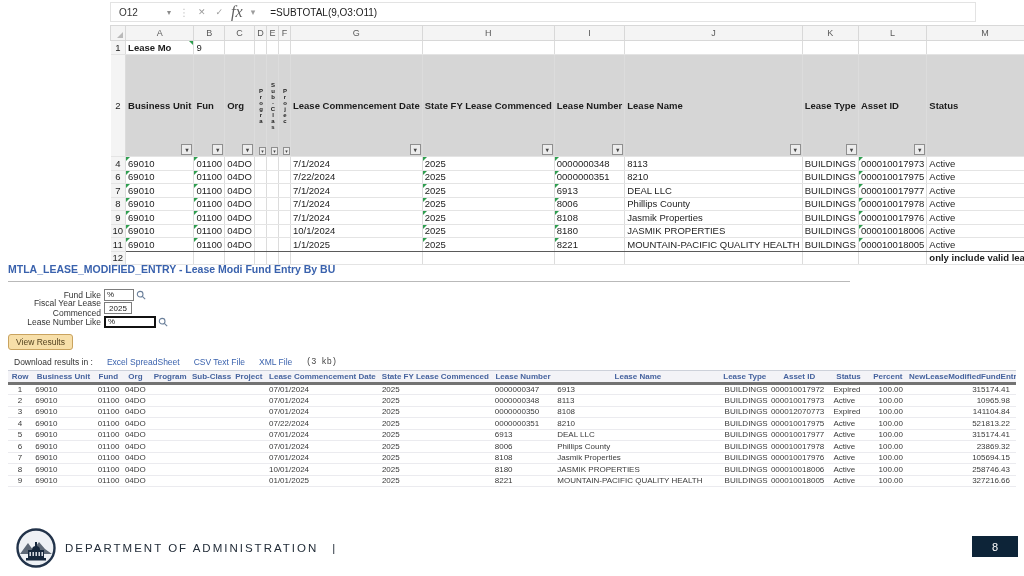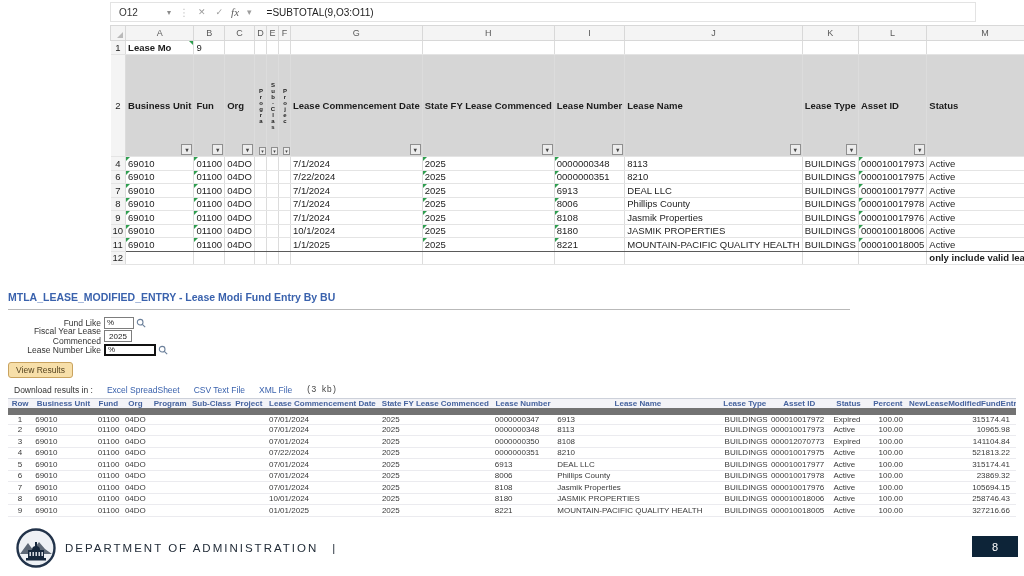--- a/index.html
+++ b/index.html
@@ -7,21 +7,21 @@
               font-family:"Liberation Sans", sans-serif; }
 
   
   #excel-panel { position:absolute; left:64px; top:2px; width:866px;margin-left:46px; }
   #formula-bar { display:flex; align-items:center; height:20px; border:1px solid #e3e3e3;
                  background:#fff; font-size:10px; color:#333; }
   #name-box { width:64px; padding-left:8px; display:flex; align-items:center; justify-content:space-between; }
   #name-box .car { color:#8a8a8a; font-size:8px; padding-right:4px; }
   .fb-dots { color:#c3c3c3; padding:0 4px; font-size:10px; }
   .fb-ico { color:#9d9d9d; padding:0 5px; font-size:9px; }
-  .fb-fx { font-family:"Liberation Serif", serif; font-style:italic; color:#5f5f5f; font-size:11px; padding:0 3px; }
+  .fb-fx { font-family:"Liberation Serif", serif; font-style:italic; color:#5f5f5f; font-size:16px; padding:0 3px; }
   #formula-text { padding-left:10px; color:#222; }
 
   table.xl { border-collapse:collapse; table-layout:fixed; margin-top:3px; }
   table.xl td { overflow:hidden; white-space:nowrap; font-size:9.5px; color:#1c1c1c;
                 border-right:1px solid #dcdcdc; border-bottom:1px solid #e4e4e4; padding:0 2px;
                 position:relative; vertical-align:middle; }
   tr.letters td { background:#f4f4f4; color:#5a5a5a; font-size:9px; text-align:center;
                   border:1px solid #d8d8d8; height:15px; padding:0; }
   td.rn { background:#f4f4f4; color:#5a5a5a; text-align:center; font-size:9px;
           border-right:1px solid #c9c9c9; border-bottom:1px solid #dedede; padding:0; }
@@ -42,41 +42,41 @@
                 border-right:4px solid transparent; }
   .gr::after { content:""; position:absolute; top:0; right:0; border-top:4px solid #2e9e4f;
                border-left:4px solid transparent; }
   .obl { border-left:1.5px solid #5a5a5a !important; }
   .obb { border-bottom:1.5px solid #5a5a5a !important; }
   td.note { color:#ee1111; font-weight:bold; }
   .tri { position:absolute; right:2px; bottom:2px; width:0; height:0;
          border-bottom:6px solid #b9b9b9; border-left:6px solid transparent; }
 
   
-  #query-panel { position:absolute; left:0; top:291px; width:1024px; }
+  #query-panel { position:absolute; left:0; top:263px; width:1024px; }
   #q-title { margin-left:8px; font-size:10.5px; font-weight:bold; color:#3a62ad; }
   #q-rule { margin:6px 0 6px 8px; width:842px; border-top:1px solid #b9b9b9; }
   .f-row { display:flex; align-items:center; height:13.5px; font-size:8.5px; color:#333; }
   .f-lab { width:104px; text-align:right; padding-right:3px; }
   .f-in { height:12px; border:1px solid #7d7d7d; font-size:8px; padding:0 2px; color:#222;
           font-family:"Liberation Sans", sans-serif; background:#fff; }
   .f-in.focus { border:2px solid #111; }
   .mag { margin-left:2px; display:inline-flex; }
   #view-results { margin:5px 0 0 8px; background:#f7dfa9; border:1px solid #c9a35f; border-radius:3px;
                   font-size:8.5px; color:#55431f; padding:2px 7px; font-family:"Liberation Sans", sans-serif; }
   #dl-row { margin:7px 0 0 14px; font-size:8.5px; color:#333; display:flex; gap:14px; align-items:center; }
   #dl-row a { color:#3a62ad; text-decoration:none; }
   #dl-size { color:#444;font-family:Liberation Mono, monospace; }
   #va-row { margin:6px 8px 0 8px; display:flex; justify-content:space-between; align-items:flex-end;
             font-size:8px; color:#555; }
   #pagination span { margin-left:6px; }
 
   table.wt { border-collapse:collapse; table-layout:fixed; margin:3px 0 0 8px; width:1008px; }
   table.wt th { background:#f3f3f7; color:#46639e; font-size:8px; font-weight:bold; height:13px;
-                border-top:1px solid #cdd1da; border-bottom:7px solid #737373; overflow:hidden;
+                border-top:1px solid #cdd1da; border-bottom:3px solid #737373; overflow:hidden;
                 white-space:nowrap; text-align:center; }
   table.wt td { font-size:8px; color:#3a3a3a; height:11.5px; border-bottom:1px solid #ebebef;
                 overflow:hidden; white-space:nowrap; padding:0 3px; }
   table.wt td.ct { text-align:center; }
   table.wt td.rt { text-align:right; padding-right:6px; }
 
   
   #footer { position:absolute; left:0; bottom:0; width:1024px; height:56px; background:#fff;
             display:flex; align-items:center; }
   #logo { margin-left:16px; width:40px; height:40px; flex:0 0 auto; }

